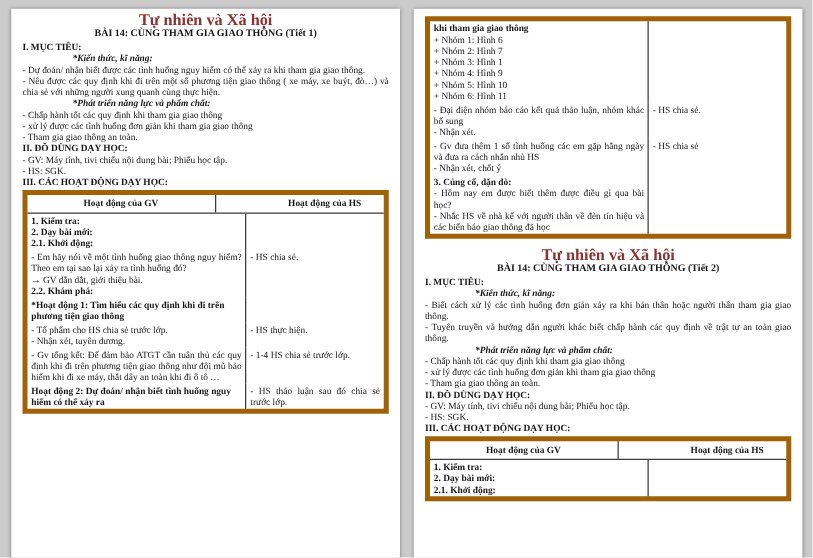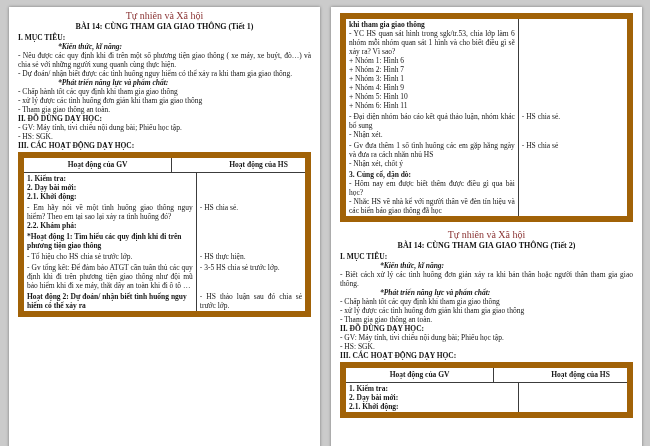--- a/index.html
+++ b/index.html
@@ -8,48 +8,48 @@
     background:#cbcbcb;
     font-family:"Liberation Serif", serif;
     color:#161616;
   }
   .canvas { display:flex; gap:11px; padding:7px 8px 0 9px; }
   .page {
     width:311px; height:500px; background:#ffffff;
     box-shadow:0 0 3px rgba(0,0,0,.4);
     padding:4px 9px 6px 9px; overflow:hidden; flex:0 0 auto;
   }
-  .subject { text-align:center; font-weight:normal; font-size:10px; line-height:10px; }
+  .subject { text-align:center; font-weight:bold; font-size:13px; line-height:10px; }
   .doc-title { text-align:center; font-weight:bold; font-size:8px; line-height:11px;font-family:Liberation Serif, serif; }
   .para { font-size:7.5px; line-height:9px; text-align:justify; }
   .s-b { font-weight:bold; text-align:left; }
   .s-bi { font-weight:bold; font-style:italic; text-align:left;margin-left:40px; }
-  .tbl { border:6px solid #a16207; margin-top:2px; }
+  .tbl { border:4px solid #a16207; margin-top:2px; }
   .tbl-head { display:flex; border-bottom:1px solid #3c3c3c;gap:40px; }
   .tbl-head .cell { font-weight:bold; text-align:center; font-size:7.5px; line-height:10px; padding:2px 3px; }
   .tbl-row { display:flex; align-items:stretch; }
   .cell { padding:1px 3px; }
   .cell-gv { width:61.5%; border-right:1px solid #3c3c3c; }
   .cell-hs { width:38.5%; }
   .intro { margin-top:1px; }
   .gap { height:8px; }
 </style>
 </head>
 <body>
 
 <div class="canvas">
 
   <div class="page">
     <div class="subject" style="color: rgb(138, 51, 51);">Tự nhiên và Xã hội</div>
     <div class="doc-title">BÀI 14: CÙNG THAM GIA GIAO THÔNG (Tiết 1)</div>
     <div class="intro">
         <p class="para s-b">I. MỤC TIÊU:</p>
         <p class="para s-bi">*Kiến thức, kĩ năng:</p>
+        <p class="para">- Dự đoán/ nhận biết được các tình huống nguy hiểm có thể xảy ra khi tham gia giao thông.</p>
         <p class="para">- Nêu được các quy định khi đi trên một số phương tiện giao thông ( xe máy, xe buýt, đò…) và chia sẻ với những người xung quanh cùng thực hiện.</p>
-        <p class="para">- Dự đoán/ nhận biết được các tình huống nguy hiểm có thể xảy ra khi tham gia giao thông.</p>
         <p class="para s-bi">*Phát triển năng lực và phẩm chất:</p>
         <p class="para">- Chấp hành tốt các quy định khi tham gia giao thông</p>
         <p class="para">- xử lý được các tình huống đơn giản khi tham gia giao thông</p>
         <p class="para">- Tham gia giao thông an toàn.</p>
         <p class="para s-b">II. ĐỒ DÙNG DẠY HỌC:</p>
         <p class="para">- GV: Máy tính, tivi chiếu nội dung bài; Phiếu học tập.</p>
         <p class="para">- HS: SGK.</p>
         <p class="para s-b">III. CÁC HOẠT ĐỘNG DẠY HỌC:</p>
       </div>
     <div class="tbl">
@@ -62,67 +62,68 @@
             <div class="cell cell-gv">
               <p class="para s-b">1. Kiểm tra:</p>
               <p class="para s-b">2. Dạy bài mới:</p>
               <p class="para s-b">2.1. Khởi động:</p>
             </div>
             <div class="cell cell-hs"></div>
           </div>
           <div class="tbl-row">
             <div class="cell cell-gv">
               <p class="para">- Em hãy nói về một tình huống giao thông nguy hiểm? Theo em tại sao lại xảy ra tình huống đó?</p>
+              <p class="para">→ GV dẫn dắt, giới thiệu bài.</p>
               <p class="para s-b">2.2. Khám phá:</p>
             </div>
             <div class="cell cell-hs">
               <p class="para">- HS chia sẻ.</p>
             </div>
           </div>
           <div class="tbl-row">
             <div class="cell cell-gv">
               <p class="para s-b">*Hoạt động 1: Tìm hiểu các quy định khi đi trên phương tiện giao thông</p>
             </div>
             <div class="cell cell-hs"></div>
           </div>
           <div class="tbl-row">
             <div class="cell cell-gv">
-              <p class="para">- Tổ hiệu cho HS chia sẻ trước lớp.</p>
+              <p class="para">- Tổ phẩm cho HS chia sẻ trước lớp.</p>
+              <p class="para">- Nhận xét, tuyên dương.</p>
             </div>
             <div class="cell cell-hs">
               <p class="para">- HS thực hiện.</p>
             </div>
           </div>
           <div class="tbl-row">
             <div class="cell cell-gv">
               <p class="para">- Gv tổng kết: Để đảm bảo ATGT cần tuân thủ các quy định khi đi trên phương tiện giao thông như đội mũ bảo hiểm khi đi xe máy, thắt dây an toàn khi đi ô tô …</p>
             </div>
             <div class="cell cell-hs">
-              <p class="para">- 3-5 HS chia sẻ trước lớp.</p>
+              <p class="para">- 1-4 HS chia sẻ trước lớp.</p>
             </div>
           </div>
           <div class="tbl-row">
             <div class="cell cell-gv">
               <p class="para s-b">Hoạt động 2: Dự đoán/ nhận biết tình huống nguy hiểm có thể xảy ra</p>
             </div>
             <div class="cell cell-hs">
               <p class="para">- HS thảo luận sau đó chia sẻ trước lớp.</p>
             </div>
           </div>
         </div>
     </div>
   </div>
 
   <div class="page">
     <div class="tbl">
       <div class="tbl-body">
           <div class="tbl-row">
             <div class="cell cell-gv">
               <p class="para s-b">khi tham gia giao thông</p>
-              <p class="para">- YC HS quan sát hình trong sgk/tr.53, chia lớp làm 6 nhóm mỗi nhóm quan sát 1 hình và cho biết điều gì sẽ xảy ra? Vì sao?</p>
               <p class="para">+ Nhóm 1: Hình 6</p>
               <p class="para">+ Nhóm 2: Hình 7</p>
               <p class="para">+ Nhóm 3: Hình 1</p>
               <p class="para">+ Nhóm 4: Hình 9</p>
               <p class="para">+ Nhóm 5: Hình 10</p>
               <p class="para">+ Nhóm 6: Hình 11</p>
             </div>
             <div class="cell cell-hs"></div>
           </div>
           <div class="tbl-row">
@@ -153,20 +154,21 @@
           </div>
         </div>
     </div>
     <div class="gap"></div>
     <div class="subject" style="color: rgb(138, 51, 51);">Tự nhiên và Xã hội</div>
     <div class="doc-title">BÀI 14: CÙNG THAM GIA GIAO THÔNG (Tiết 2)</div>
     <div class="intro">
         <p class="para s-b">I. MỤC TIÊU:</p>
         <p class="para s-bi">*Kiến thức, kĩ năng:</p>
         <p class="para">- Biết cách xử lý các tình huống đơn giản xảy ra khi bản thân hoặc người thân tham gia giao thông.</p>
+        <p class="para">- Tuyên truyền và hướng dẫn người khác biết chấp hành các quy định về trật tự an toàn giao thông.</p>
         <p class="para s-bi">*Phát triển năng lực và phẩm chất:</p>
         <p class="para">- Chấp hành tốt các quy định khi tham gia giao thông</p>
         <p class="para">- xử lý được các tình huống đơn giản khi tham gia giao thông</p>
         <p class="para">- Tham gia giao thông an toàn.</p>
         <p class="para s-b">II. ĐỒ DÙNG DẠY HỌC:</p>
         <p class="para">- GV: Máy tính, tivi chiếu nội dung bài; Phiếu học tập.</p>
         <p class="para">- HS: SGK.</p>
         <p class="para s-b">III. CÁC HOẠT ĐỘNG DẠY HỌC:</p>
       </div>
     <div class="tbl">

